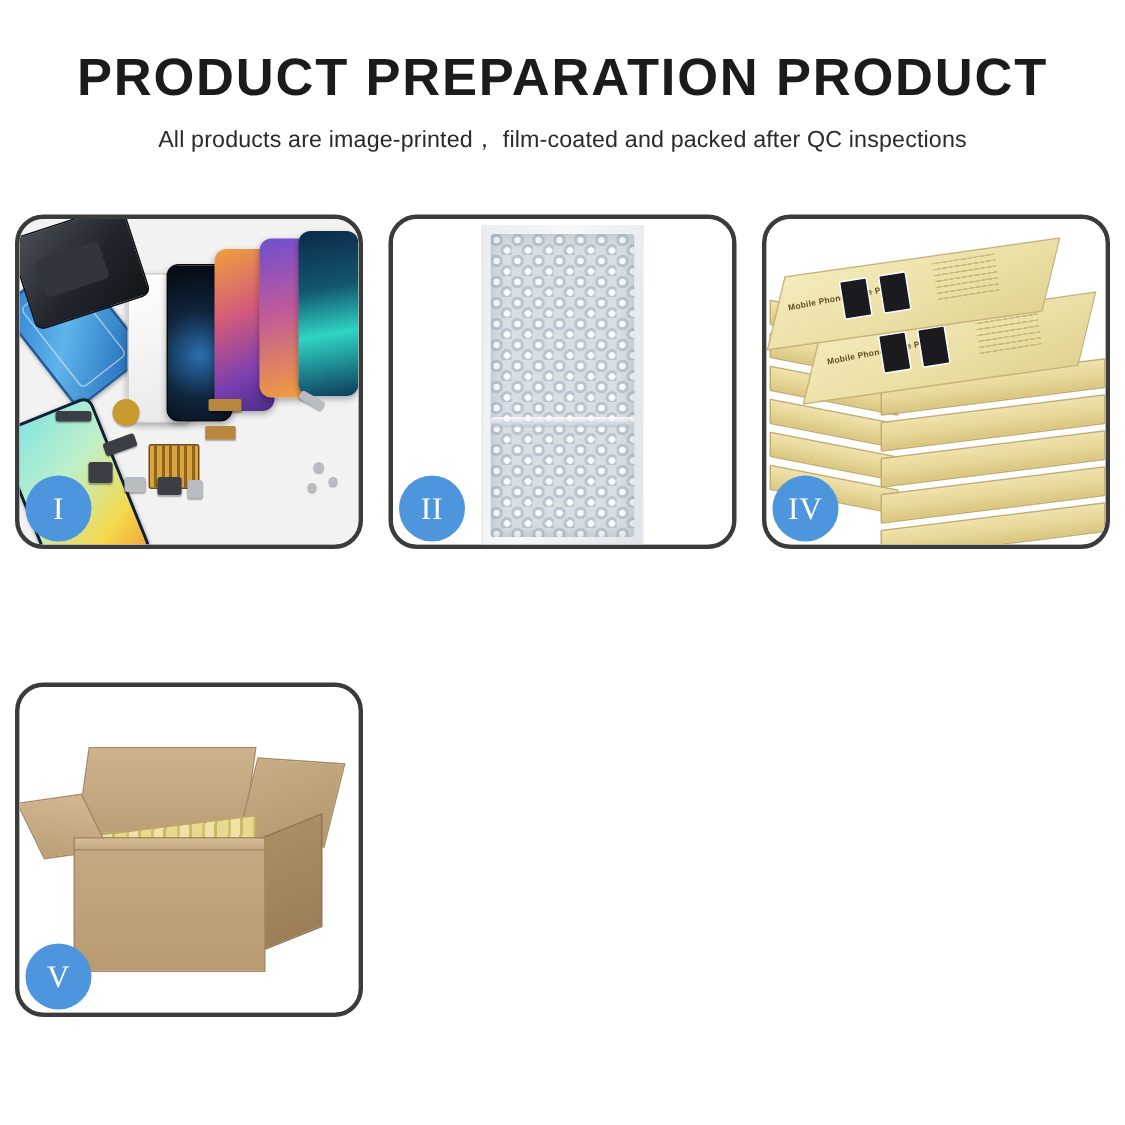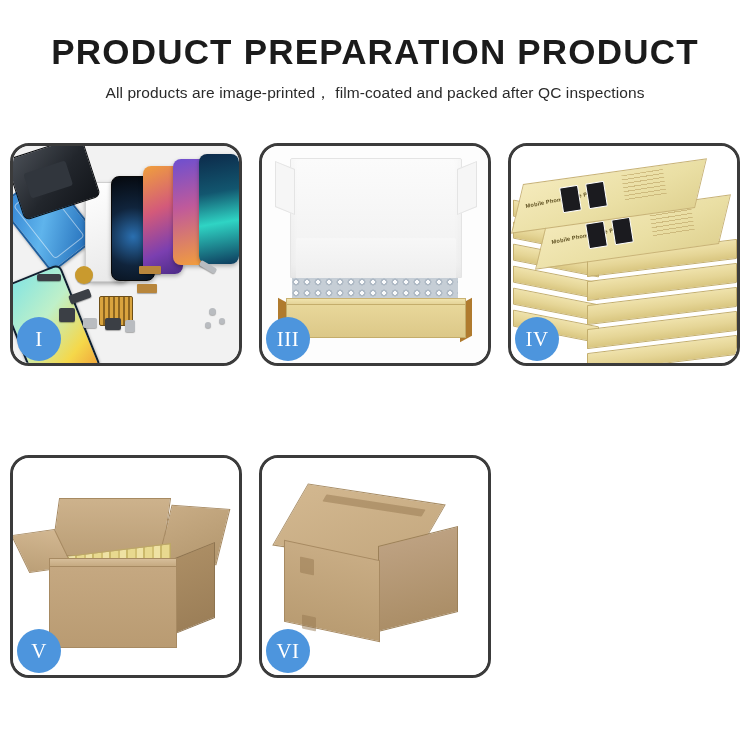--- a/index.html
+++ b/index.html
@@ -356,33 +356,29 @@
         <div class="chip" style="left:92px;top:172px;width:16px;height:12px;"></div>
         <div class="chip silver" style="left:112px;top:174px;width:10px;height:12px;"></div>
         <div class="chip silver" style="left:196px;top:162px;width:7px;height:7px;border-radius:50%;"></div>
         <div class="chip silver" style="left:206px;top:172px;width:6px;height:6px;border-radius:50%;"></div>
         <div class="chip silver" style="left:192px;top:176px;width:6px;height:6px;border-radius:50%;"></div>
         <div class="chip silver" style="left:186px;top:118px;width:18px;height:6px;transform:rotate(30deg);"></div>
         <div class="badge">I</div>
       </div>
     </div>
 
-
     <div class="panel">
-      <div class="panel-inner p3">
-        <div class="lid"></div>
-        <div class="foam"></div>
-        <div class="box-bubbles"></div>
-        <div class="box-side-l"></div>
-        <div class="box-side-r"></div>
-        <div class="box-rim"></div>
-        <div class="box-front"></div>
-        <div class="badge">III</div>
+      <div class="panel-inner p2">
+        <div class="wrap-sheet"></div>
+        <div class="bubbles"></div>
+        <div class="wrap-crease"></div>
+        <div class="badge">II</div>
       </div>
     </div>
+
 
     <div class="panel">
       <div class="panel-inner p4">
         <div class="stack">
 
           <div class="sbox" style="left:2px;top:62px;width:86px;height:17px;transform:skewY(11deg);"></div>
           <div class="sbox" style="left:2px;top:84px;width:86px;height:17px;transform:skewY(11deg);"></div>
           <div class="sbox" style="left:2px;top:106px;width:86px;height:17px;transform:skewY(11deg);"></div>
           <div class="sbox" style="left:2px;top:128px;width:86px;height:17px;transform:skewY(11deg);"></div>
           <div class="sbox" style="left:2px;top:150px;width:86px;height:17px;transform:skewY(11deg);"></div>
@@ -416,26 +412,15 @@
         <div class="c-flap-right"></div>
         <div class="c-contents"></div>
         <div class="c-flap-left"></div>
         <div class="c-side"></div>
         <div class="c-rim"></div>
         <div class="c-body"></div>
         <div class="badge">V</div>
       </div>
     </div>
 
-    <div class="panel">
-      <div class="panel-inner p6">
-        <div class="k-top"></div>
-        <div class="k-right"></div>
-        <div class="k-front"></div>
-        <div class="k-tape" style="left:58px;top:44px;width:108px;height:7px;transform:skewX(-30deg) skewY(8deg);"></div>
-        <div class="k-tape" style="left:38px;top:100px;width:14px;height:16px;transform:skewY(12deg);"></div>
-        <div class="k-tape" style="left:40px;top:158px;width:14px;height:14px;transform:skewY(12deg);"></div>
-        <div class="badge">VI</div>
-      </div>
-    </div>
 
   </div>
 </div>
 
 </body></html>

